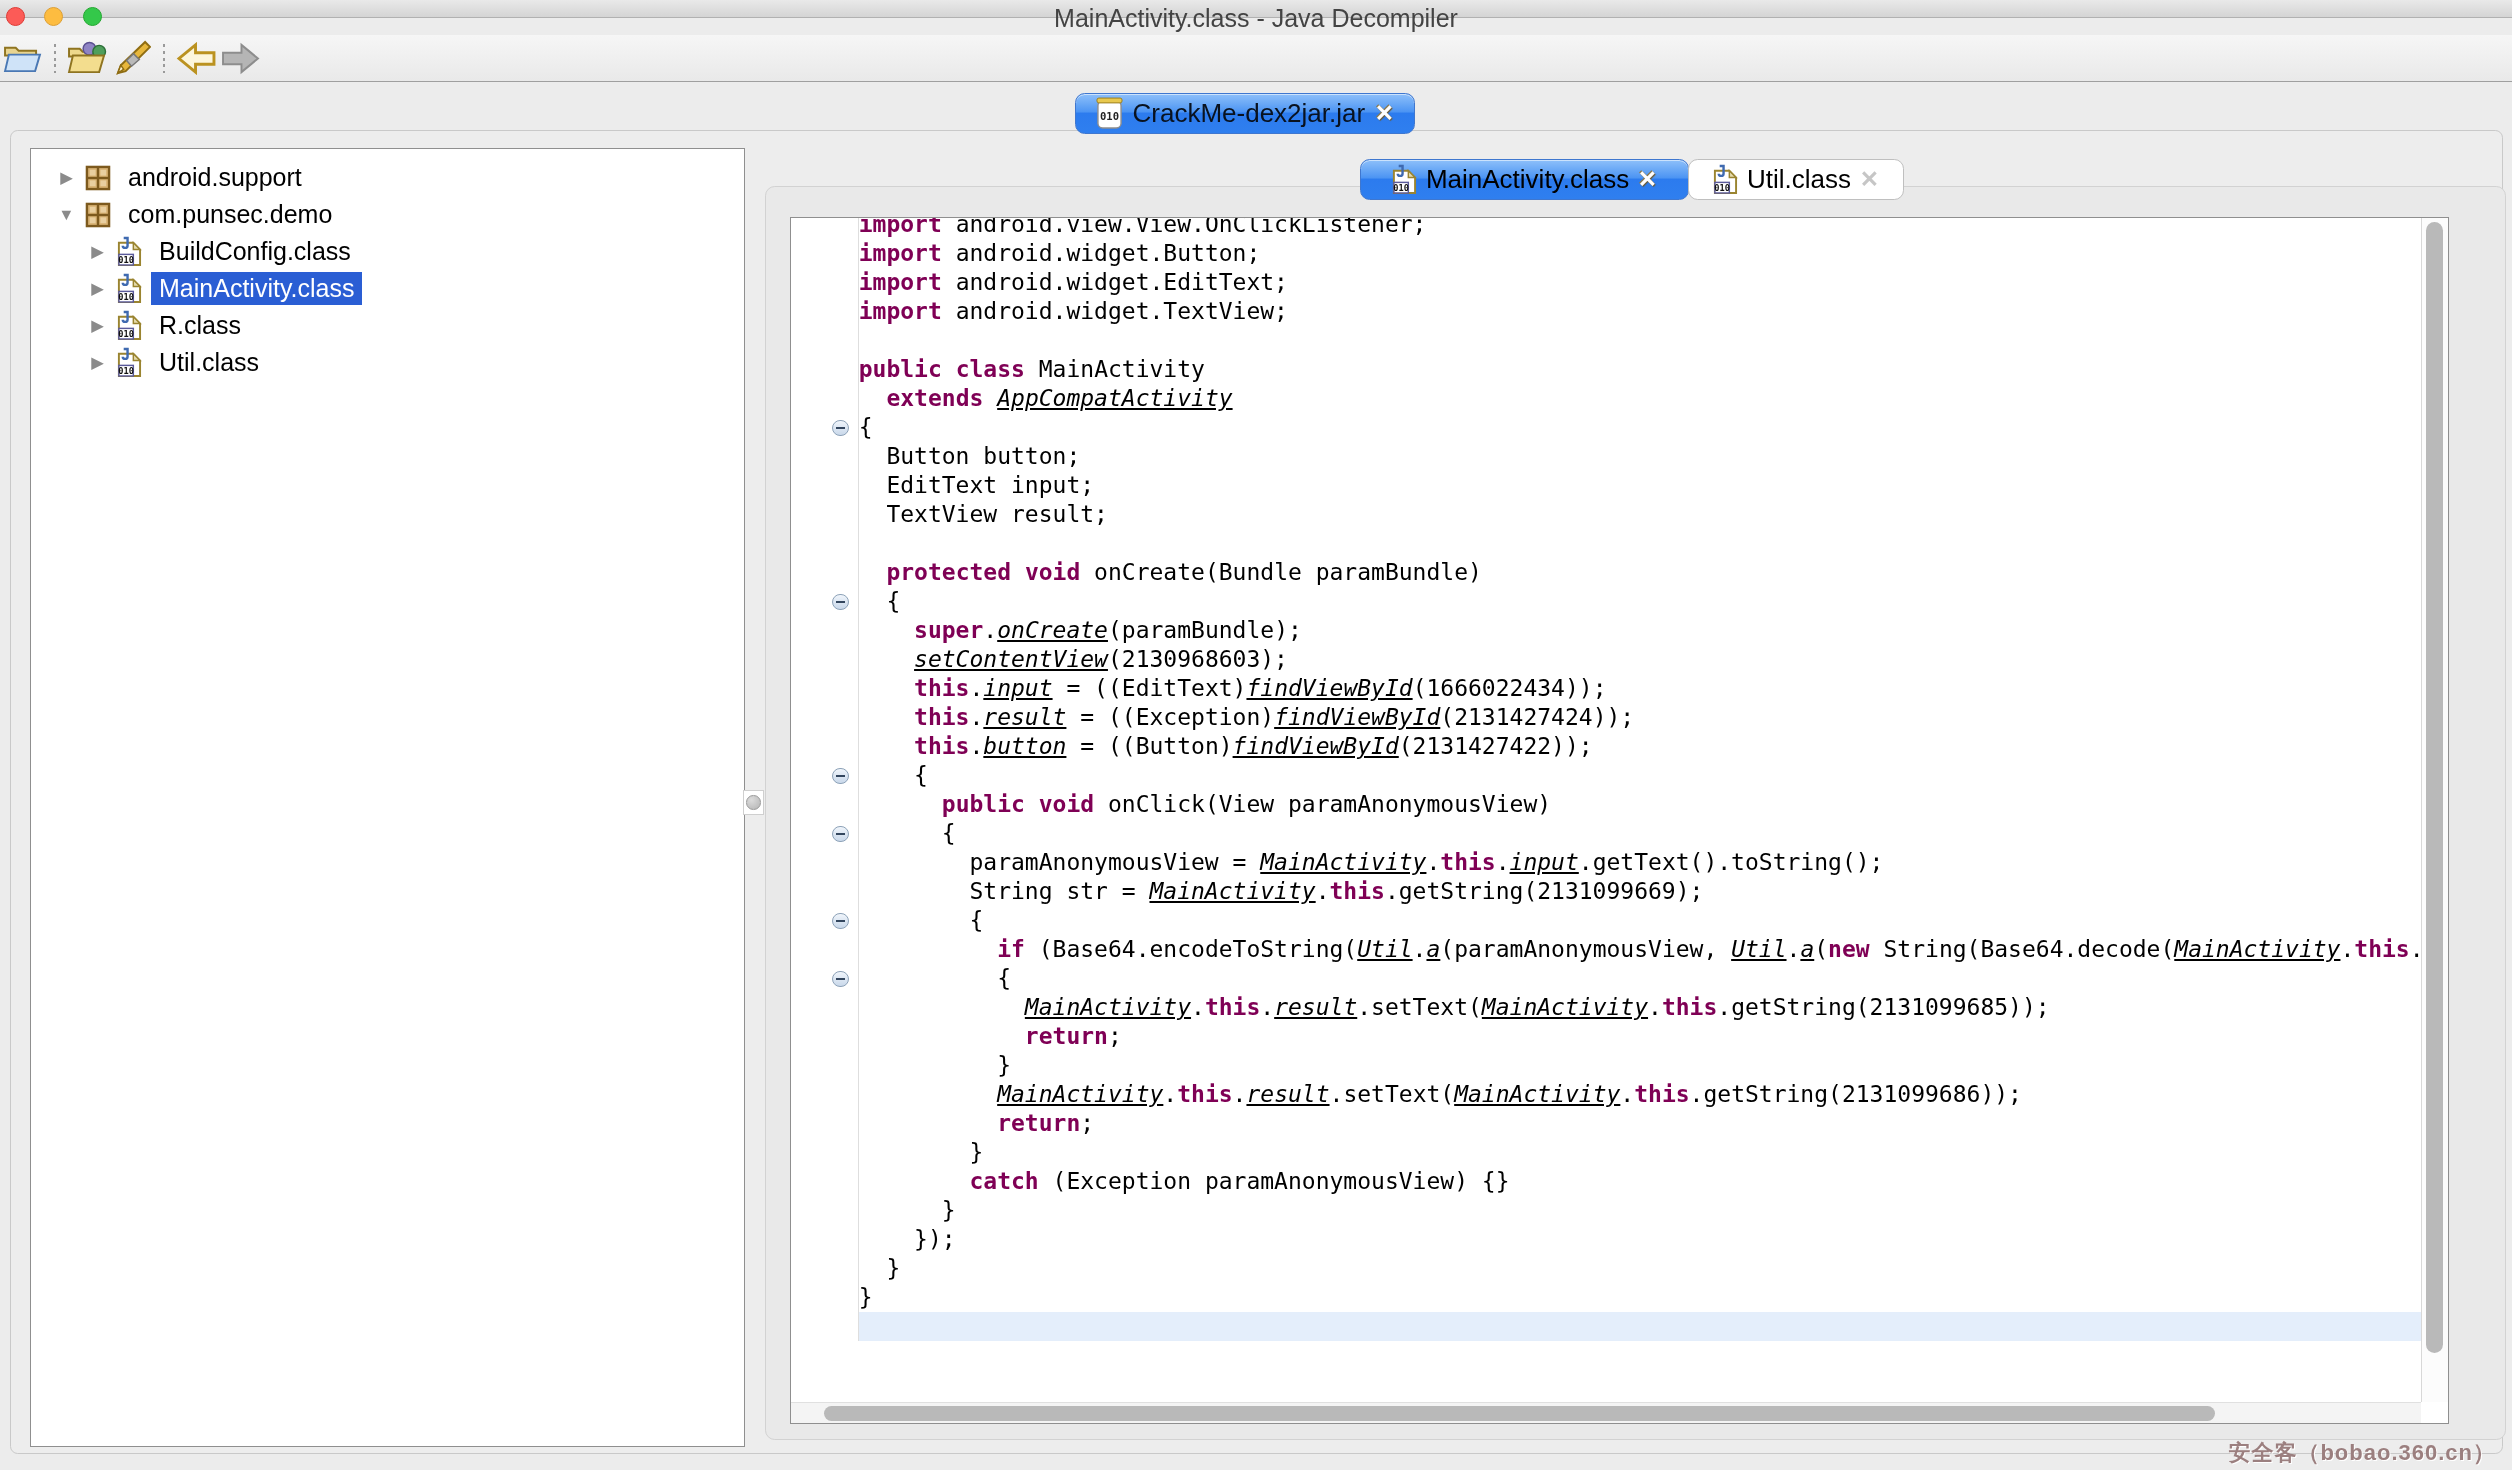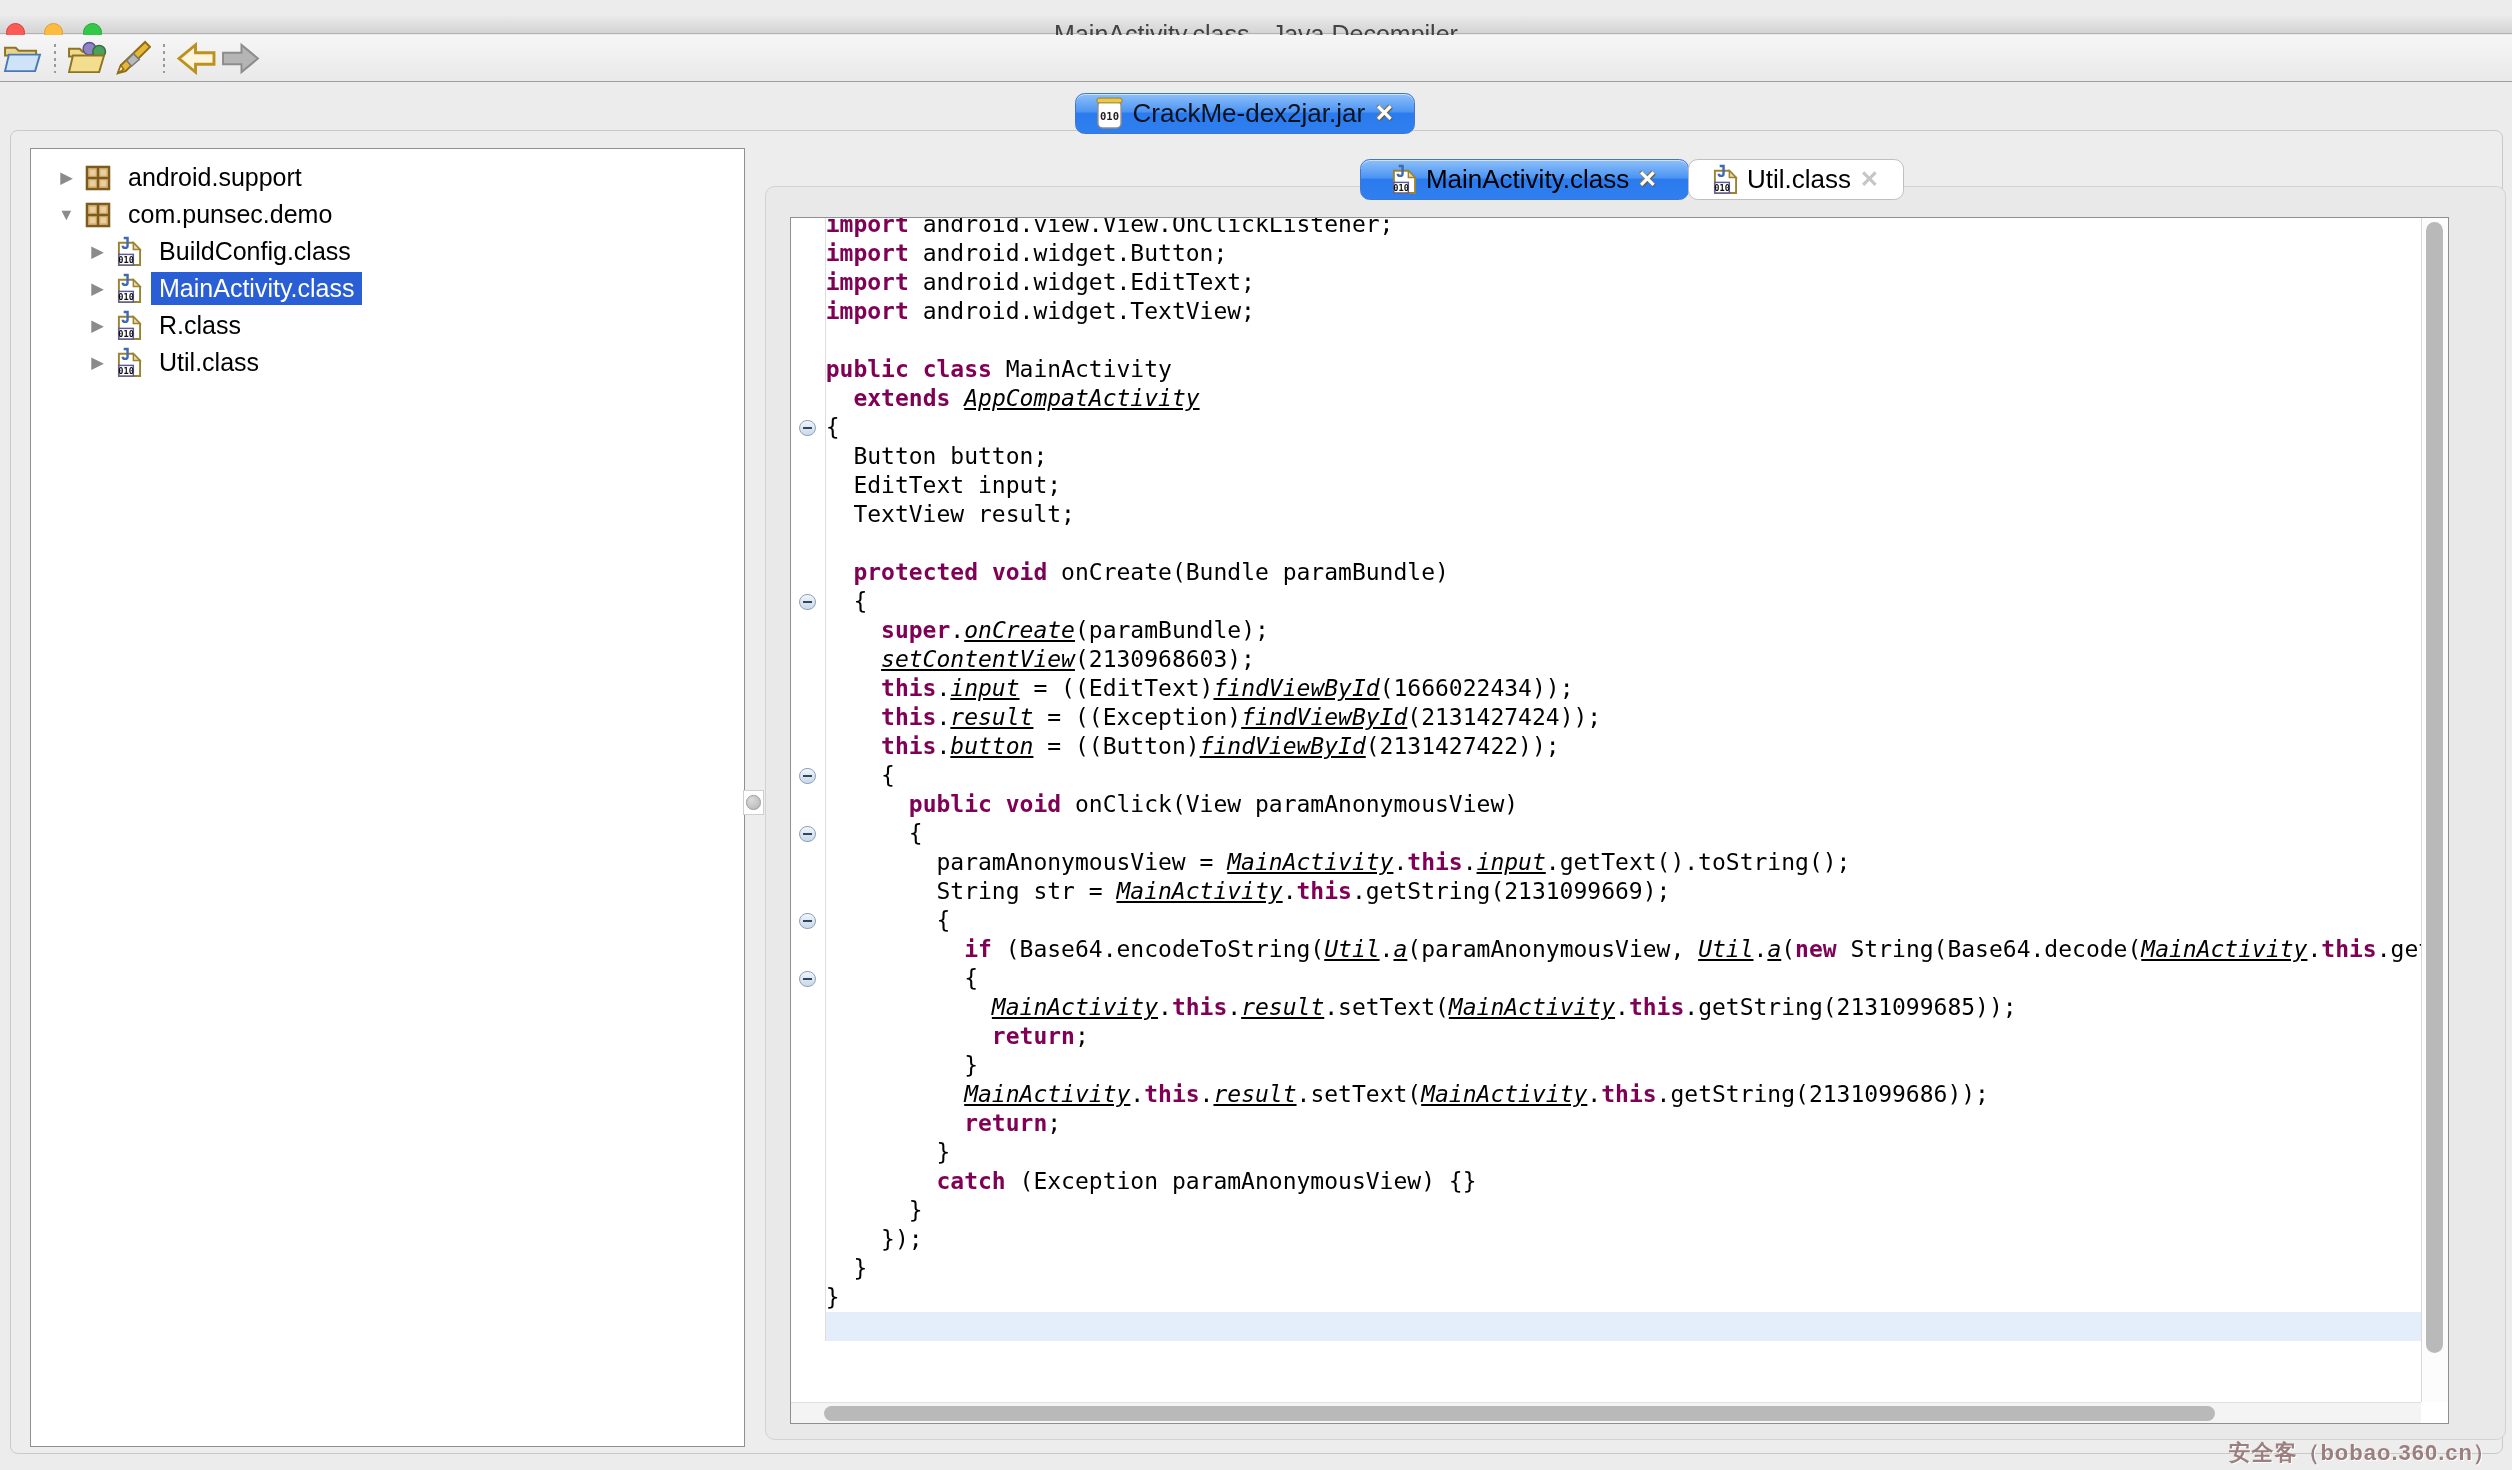--- a/index.html
+++ b/index.html
@@ -1,20 +1,20 @@
 <!DOCTYPE html>
 <html><head>
 <meta charset="utf-8">
 <style>
   * { margin:0; padding:0; box-sizing:border-box; }
   html,body { width:2512px; height:1471px; overflow:hidden;
     font-family:"Liberation Sans", sans-serif; background:#ececec; }
 
   
-  .titlebar { position:absolute; left:0; top:16px; width:2512px; height:18px;
+  .titlebar { position:absolute; left:0; top:0; width:2512px; height:18px;
     background:linear-gradient(#e9e9e9,#d4d4d4); border-bottom:1px solid #b1b1b1; }
   .traffic { position:absolute; top:6.8px; width:19.3px; height:19.3px; border-radius:50%; }
   .t-close { left:5.8px;  background:#fc5b57; border:1px solid #dd3b35; }
   .t-min   { left:44px; background:#fdbc40; border:1px solid #dd9f34; }
   .t-zoom  { left:83px; background:#34c84a; border:1px solid #24a831; }
   .win-title { position:absolute; left:0; right:0; top:3.9px; text-align:center;
     font-size:25px; color:#434343; }
 
   
   .toolbar { position:absolute; left:0; top:35px; width:2512px; height:47px;
@@ -63,21 +63,21 @@
     display:flex; align-items:center; justify-content:center; gap:8.7px;
     font-size:26px; color:#000; z-index:5; }
   .editor-tab.active { background:linear-gradient(#8ec0fa 0%, #4d95f3 45%, #2c7bee 50%, #2f7fef 100%);
     border:1px solid #3f77cf; box-shadow:inset 0 1px 0 rgba(255,255,255,.55); }
   .editor-tab.inactive { background:#ffffff; border:1px solid #bfbfbf; }
   .editor-tab.inactive .tab-x { color:#c6c6c6; text-shadow:none; }
 
   
   .editor { position:absolute; left:24px; top:30px; width:1659px; height:1207px;
     background:#ffffff; border:1.9px solid #8f8f8f; }
-  .code-area { position:absolute; left:0; top:0; right:27px; bottom:21px; overflow:hidden; }
+  .code-area { position:absolute; left:0; top:0; right:27px; bottom:21px; overflow:hidden;padding-left:33px; }
   .code-lines { margin-top:-7.7px; }
   .code-line { display:flex; height:29px; }
   .code-gutter { flex:none; width:35px; background:#fff; border-right:1px solid #dedede;
     display:flex; align-items:center; justify-content:center; }
   .fold-icon { width:16.4px; height:16.4px; border-radius:50%; border:1px solid #8da2b8;
     background:linear-gradient(#f0f5fb,#c9d8ea); position:relative; }
   .fold-icon::after { content:""; position:absolute; left:2.9px; right:2.9px; top:6.8px;
     height:1.9px; background:#33465e; }
   .code-text { flex:1; white-space:pre; overflow:hidden;
     font-family:"DejaVu Sans Mono", monospace; font-size:23px; line-height:29px; color:#000; }

